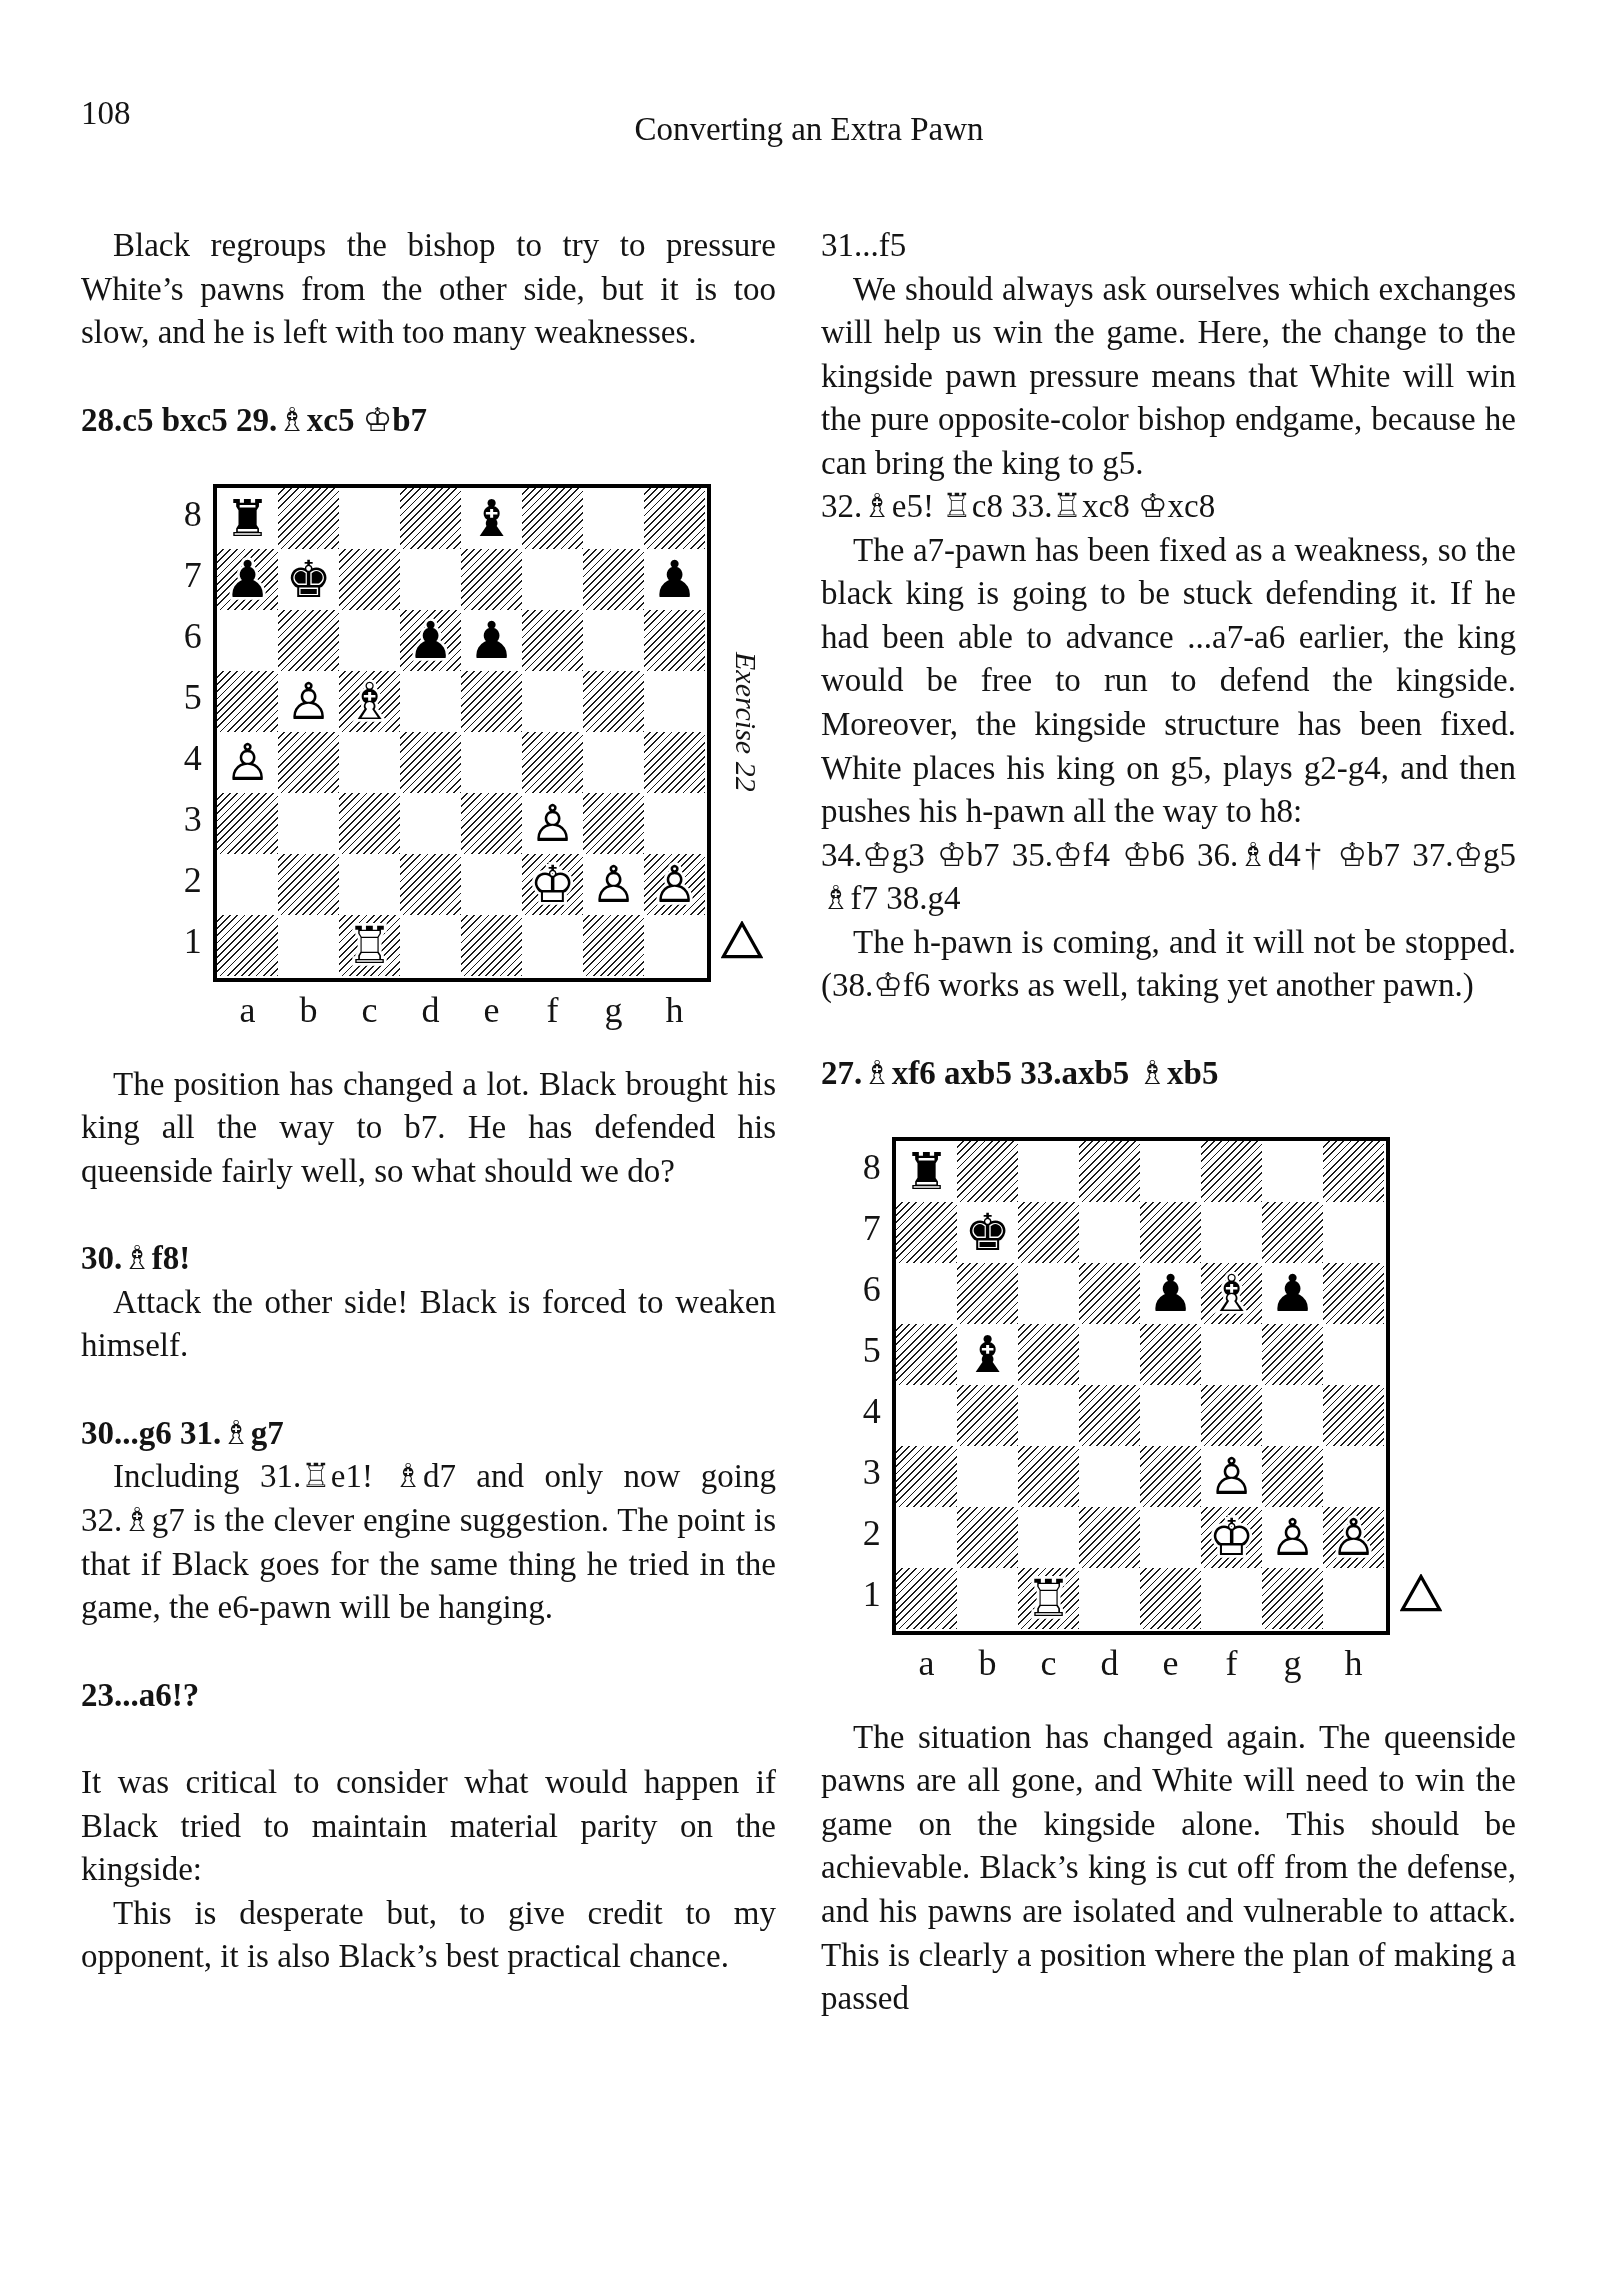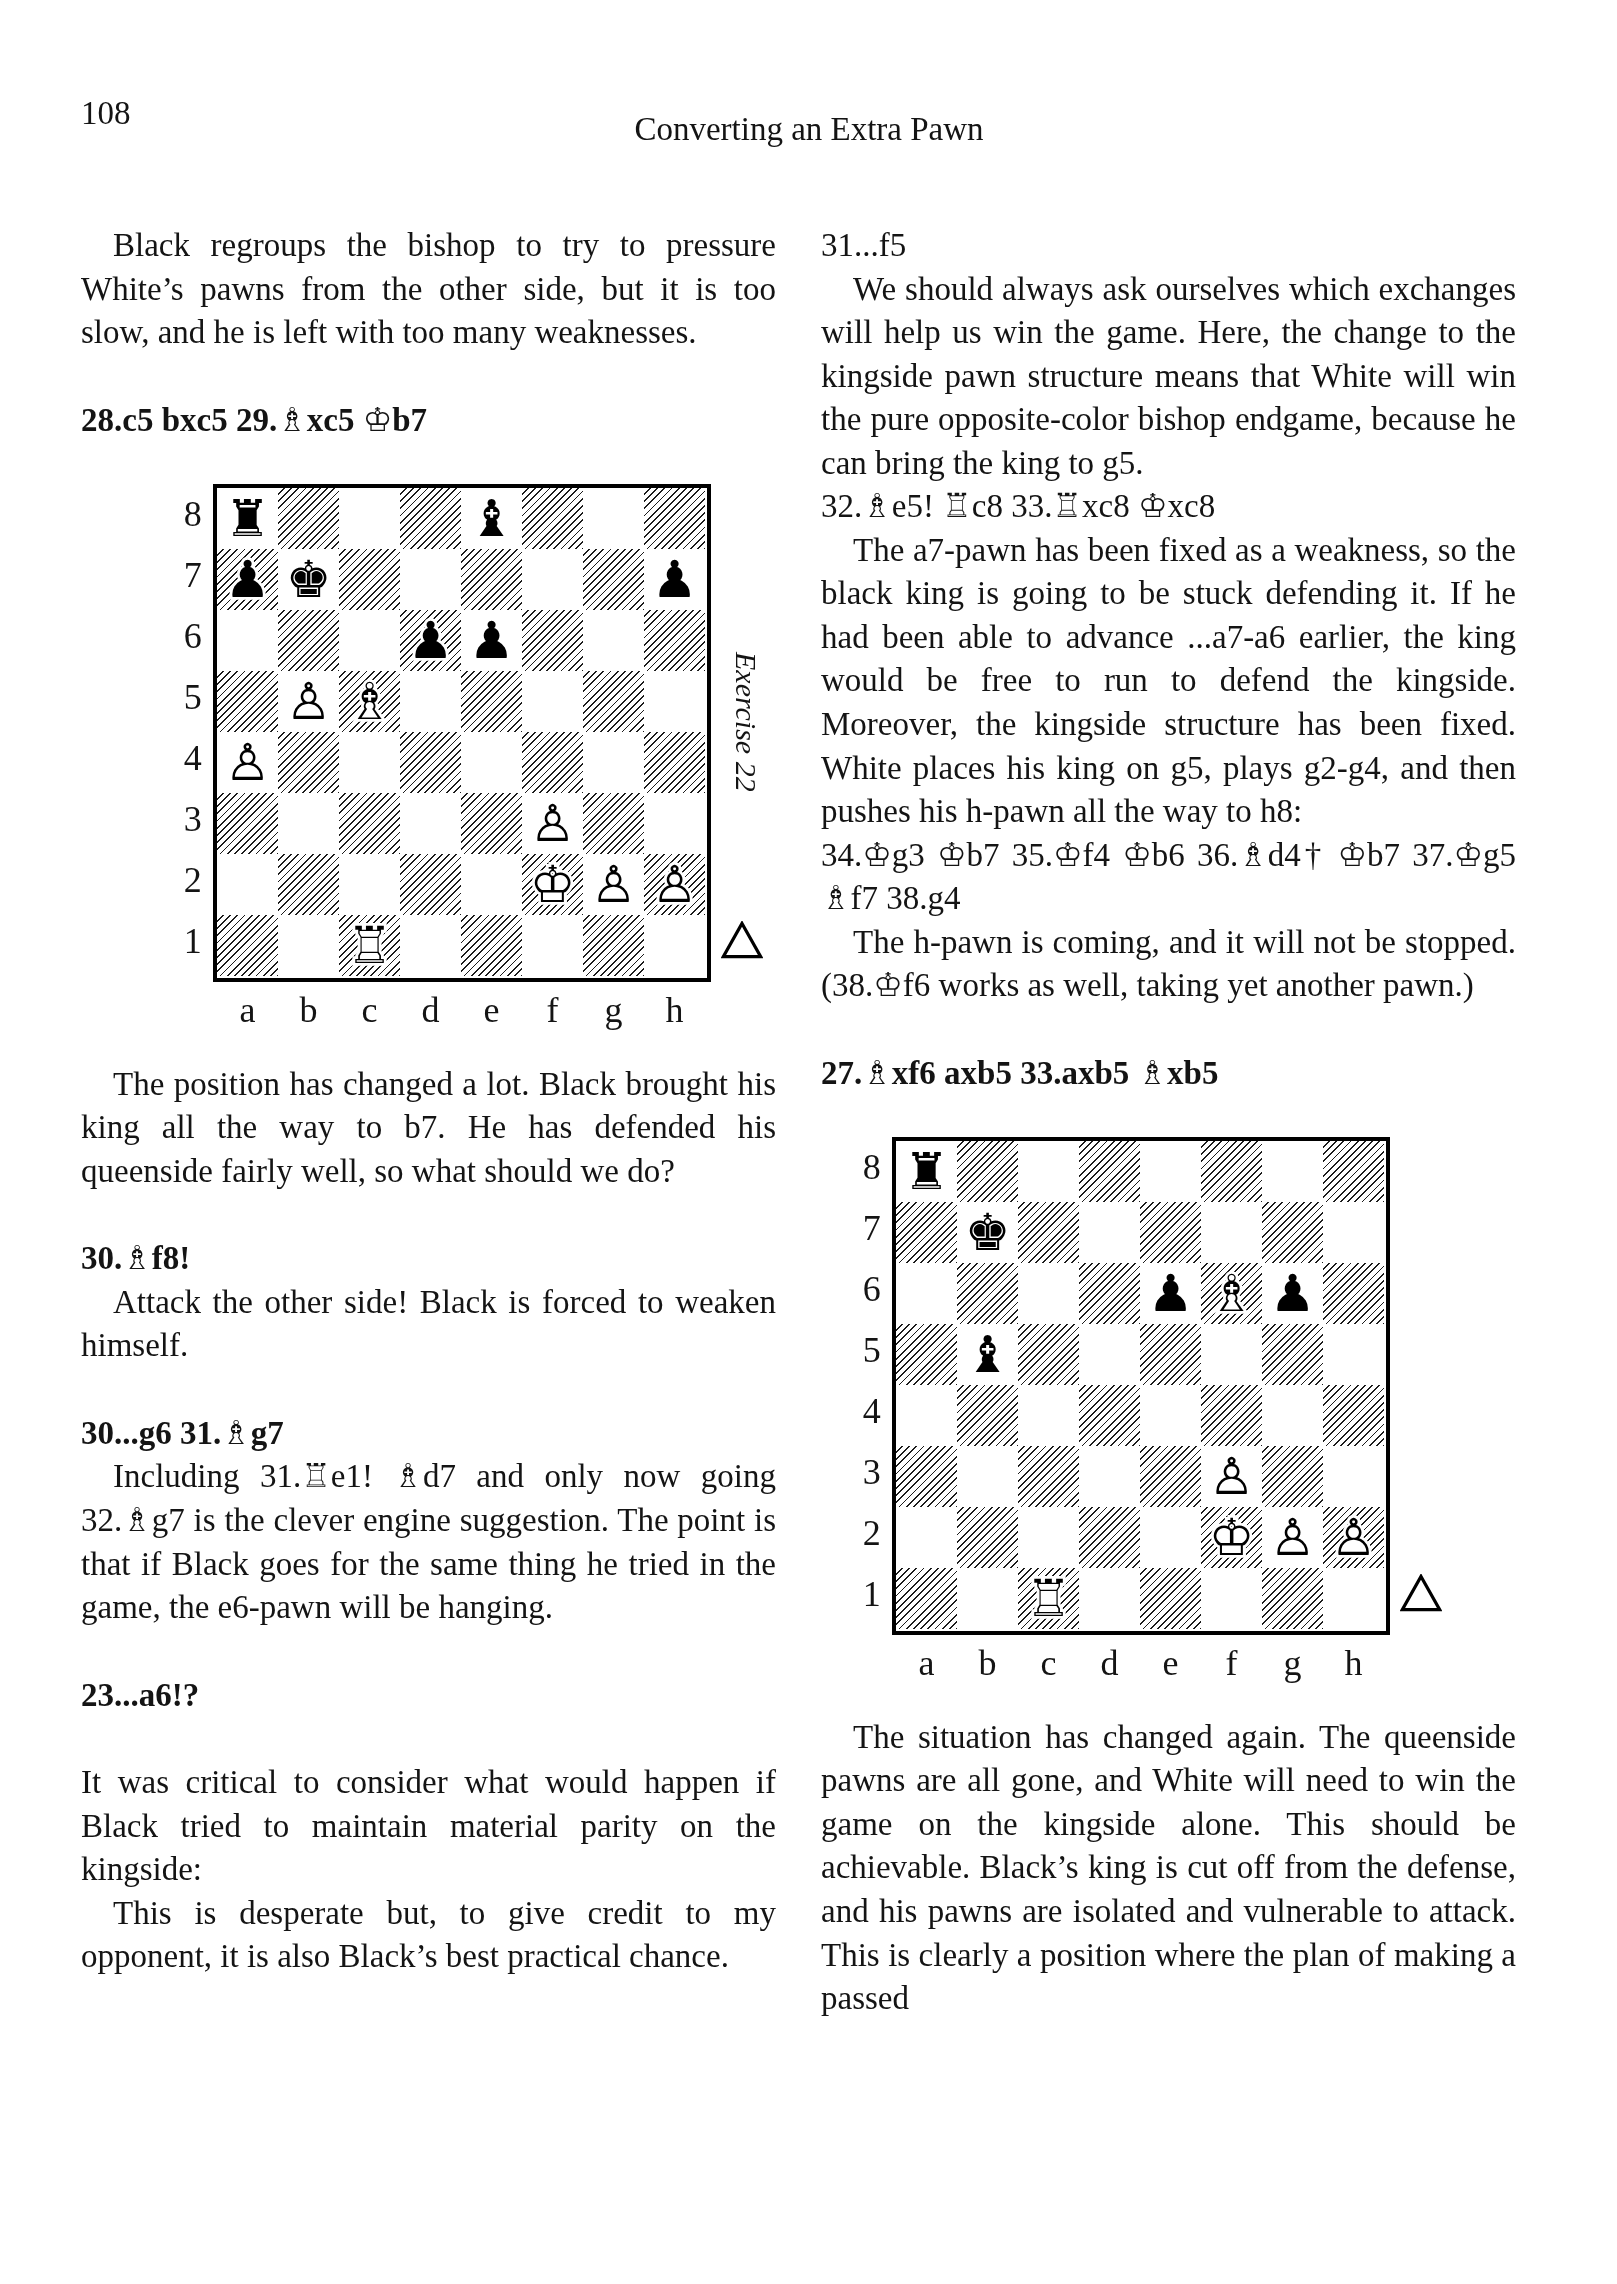--- a/index.html
+++ b/index.html
@@ -9,21 +9,21 @@
     overflow:hidden;
   }
   .page{padding-top:95px;}
   .header{position:relative;height:45px;margin:0 81px 84px 81px;}
   .pagenum{position:absolute;left:0;top:0;font-size:33px;}
   .title{position:absolute;left:0;right:0;top:16px;text-align:center;font-size:33px;}
   .columns{display:flex;margin-left:81px;}
   .col{width:695px;}
   .col.right{margin-left:45px;}
   .para,.mv{font-size:33px;line-height:1.32;text-align:justify;margin:0;}
-  .para{text-indent:32px;font-family:Liberation Serif, serif;}
+  .para{text-indent:32px;}
   .para.noindent{text-indent:0;}
   .mv.bold{font-weight:bold;}
   .sp{margin-top:44px;}
   
   .diagram{position:relative;margin:42px 0 32px 0;}
   .diagram.d1{margin-left:90px;}
   .diagram.d2{margin-left:29px;}
   .dg-row{display:flex;}
   .ranks{display:flex;flex-direction:column;width:42px;}
   .ranks span{height:61px;line-height:61px;text-align:right;padding-right:11.3px;font-size:36px;display:block;}
@@ -211,21 +211,21 @@
       <p class="para">Attack the other side! Black is forced to weaken himself.</p>
       <p class="mv bold sp">30...g6 31.♗g7</p>
       <p class="para">Including 31.♖e1! ♗d7 and only now going 32.♗g7 is the clever engine suggestion. The point is that if Black goes for the same thing he tried in the game, the e6-pawn will be hanging.</p>
       <p class="mv bold sp">23...a6!?</p>
       <p class="para noindent sp">It was critical to consider what would happen if Black tried to maintain material parity on the kingside:</p>
       <p class="para">This is desperate but, to give credit to my opponent, it is also Black’s best practical chance.</p>
     </div>
 
     <div class="col right">
       <p class="mv">31...f5</p>
-      <p class="para">We should always ask ourselves which exchanges will help us win the game. Here, the change to the kingside pawn structure means that White will win the pure opposite-color bishop endgame, because he can bring the king to g5.</p>
+      <p class="para">We should always ask ourselves which exchanges will help us win the game. Here, the change to the kingside pawn pressure means that White will win the pure opposite-color bishop endgame, because he can bring the king to g5.</p>
       <p class="mv">32.♗e5! ♖c8 33.♖xc8 ♔xc8</p>
       <p class="para">The a7-pawn has been fixed as a weakness, so the black king is going to be stuck defending it. If he had been able to advance ...a7-a6 earlier, the king would be free to run to defend the kingside. Moreover, the kingside structure has been fixed. White places his king on g5, plays g2-g4, and then pushes his h-pawn all the way to h8:</p>
       <p class="mv">34.♔g3 ♔b7 35.♔f4 ♔b6 36.♗d4† ♔b7 37.♔g5 ♗f7 38.g4</p>
       <p class="para">The h-pawn is coming, and it will not be stopped. (38.♔f6 works as well, taking yet another pawn.)</p>
       <p class="mv bold sp">27.♗xf6 axb5 33.axb5 ♗xb5</p>
 
       <div class="diagram d2">
         <div class="dg-row">
           <div class="ranks">
               <span>8</span>

